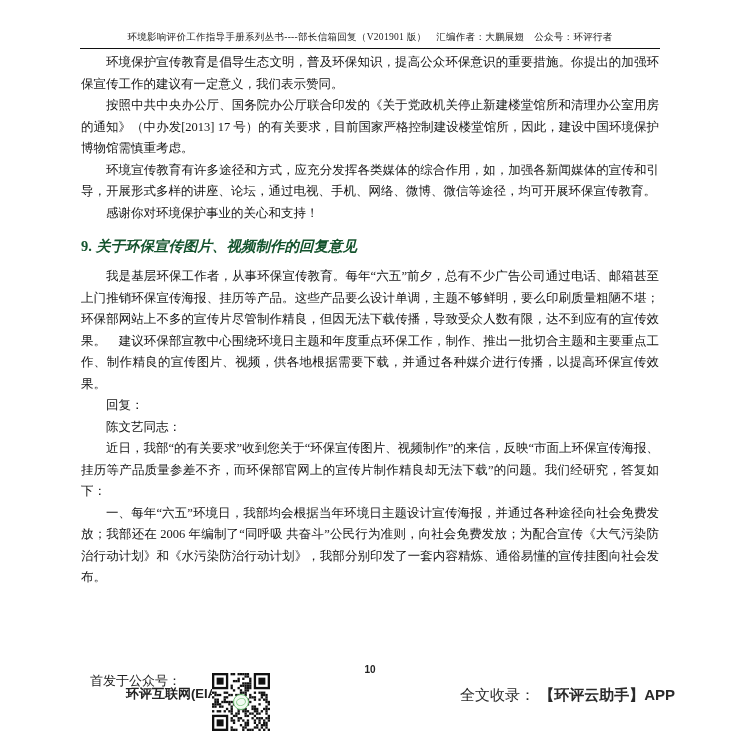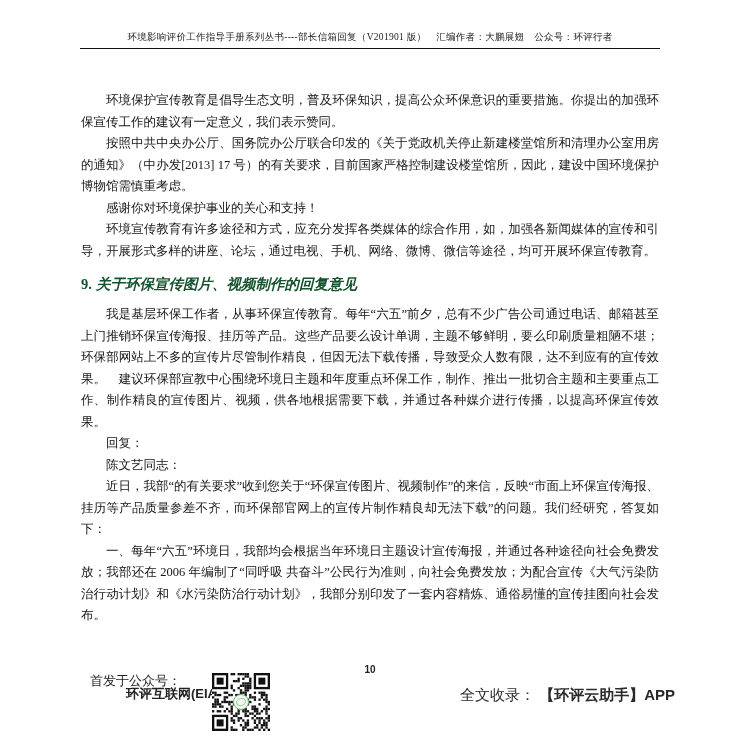--- a/index.html
+++ b/index.html
@@ -23,21 +23,20 @@
     text-align: center;
     padding-bottom: 4px;
     border-bottom: 1.5px solid #111111;
     white-space: nowrap;
   }
   .content {
     position: absolute;
     top: 52px;
     left: 81px;
     width: 578px;
-    margin-top: 38px;
   }
   .content p {
     margin: 0;
     font-size: 12.5px;
     line-height: 21.5px;
     text-align: justify;
     text-indent: 2em;
     color: #151515;
   }
   .section-heading {
@@ -111,22 +110,22 @@
 </head>
 <body>
 
 <div class="page">
 
   <div class="page-header">环境影响评价工作指导手册系列丛书----部长信箱回复（V201901 版）　汇编作者：大鹏展翅　公众号：环评行者</div>
 
   <div class="content">
     <p>环境保护宣传教育是倡导生态文明，普及环保知识，提高公众环保意识的重要措施。你提出的加强环保宣传工作的建议有一定意义，我们表示赞同。</p>
     <p>按照中共中央办公厅、国务院办公厅联合印发的《关于党政机关停止新建楼堂馆所和清理办公室用房的通知》（中办发[2013] 17 号）的有关要求，目前国家严格控制建设楼堂馆所，因此，建设中国环境保护博物馆需慎重考虑。</p>
+    <p>环境宣传教育有许多途径和方式，应充分发挥各类媒体的综合作用，如，加强各新闻媒体的宣传和引导，开展形式多样的讲座、论坛，通过电视、手机、网络、微博、微信等途径，均可开展环保宣传教育。</p>
     <p>感谢你对环境保护事业的关心和支持！</p>
-    <p>环境宣传教育有许多途径和方式，应充分发挥各类媒体的综合作用，如，加强各新闻媒体的宣传和引导，开展形式多样的讲座、论坛，通过电视、手机、网络、微博、微信等途径，均可开展环保宣传教育。</p>
 
     <div class="section-heading">
       <span class="num">9.</span><span>关于环保宣传图片、视频制作的回复意见</span>
     </div>
 
     <p>我是基层环保工作者，从事环保宣传教育。每年“六五”前夕，总有不少广告公司通过电话、邮箱甚至上门推销环保宣传海报、挂历等产品。这些产品要么设计单调，主题不够鲜明，要么印刷质量粗陋不堪；环保部网站上不多的宣传片尽管制作精良，但因无法下载传播，导致受众人数有限，达不到应有的宣传效果。　建议环保部宣教中心围绕环境日主题和年度重点环保工作，制作、推出一批切合主题和主要重点工作、制作精良的宣传图片、视频，供各地根据需要下载，并通过各种媒介进行传播，以提高环保宣传效果。</p>
     <p>回复：</p>
     <p>陈文艺同志：</p>
     <p>近日，我部“的有关要求”收到您关于“环保宣传图片、视频制作”的来信，反映“市面上环保宣传海报、挂历等产品质量参差不齐，而环保部官网上的宣传片制作精良却无法下载”的问题。我们经研究，答复如下：</p>
     <p>一、每年“六五”环境日，我部均会根据当年环境日主题设计宣传海报，并通过各种途径向社会免费发放；我部还在 2006 年编制了“同呼吸 共奋斗”公民行为准则，向社会免费发放；为配合宣传《大气污染防治行动计划》和《水污染防治行动计划》，我部分别印发了一套内容精炼、通俗易懂的宣传挂图向社会发布。</p>

